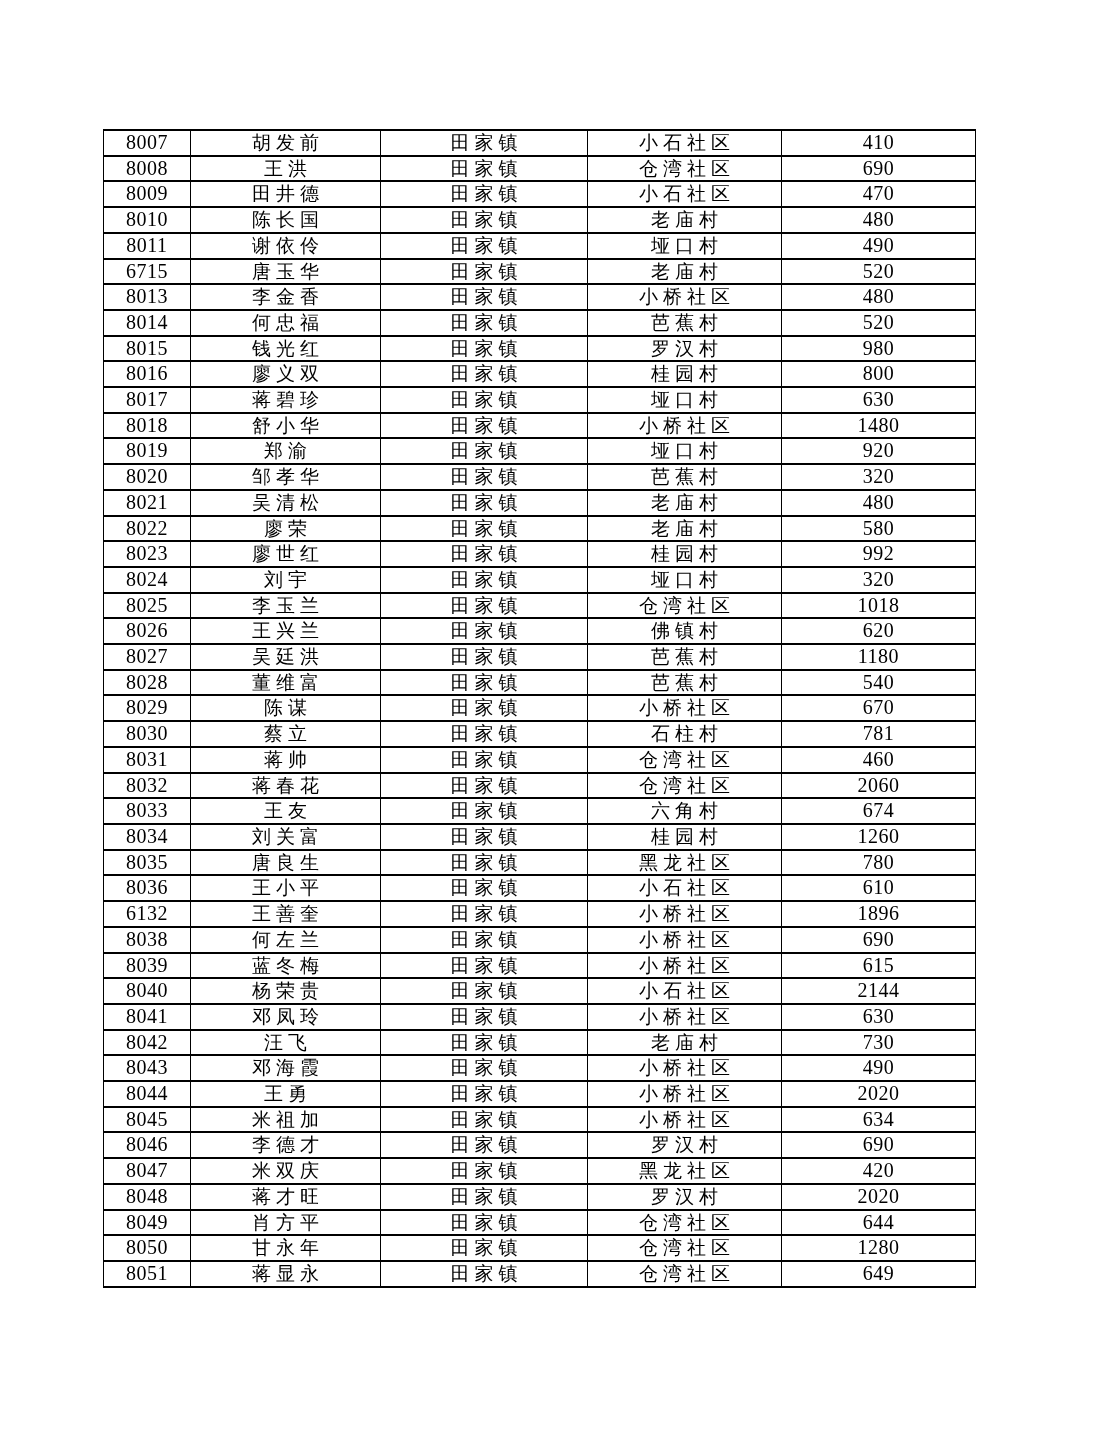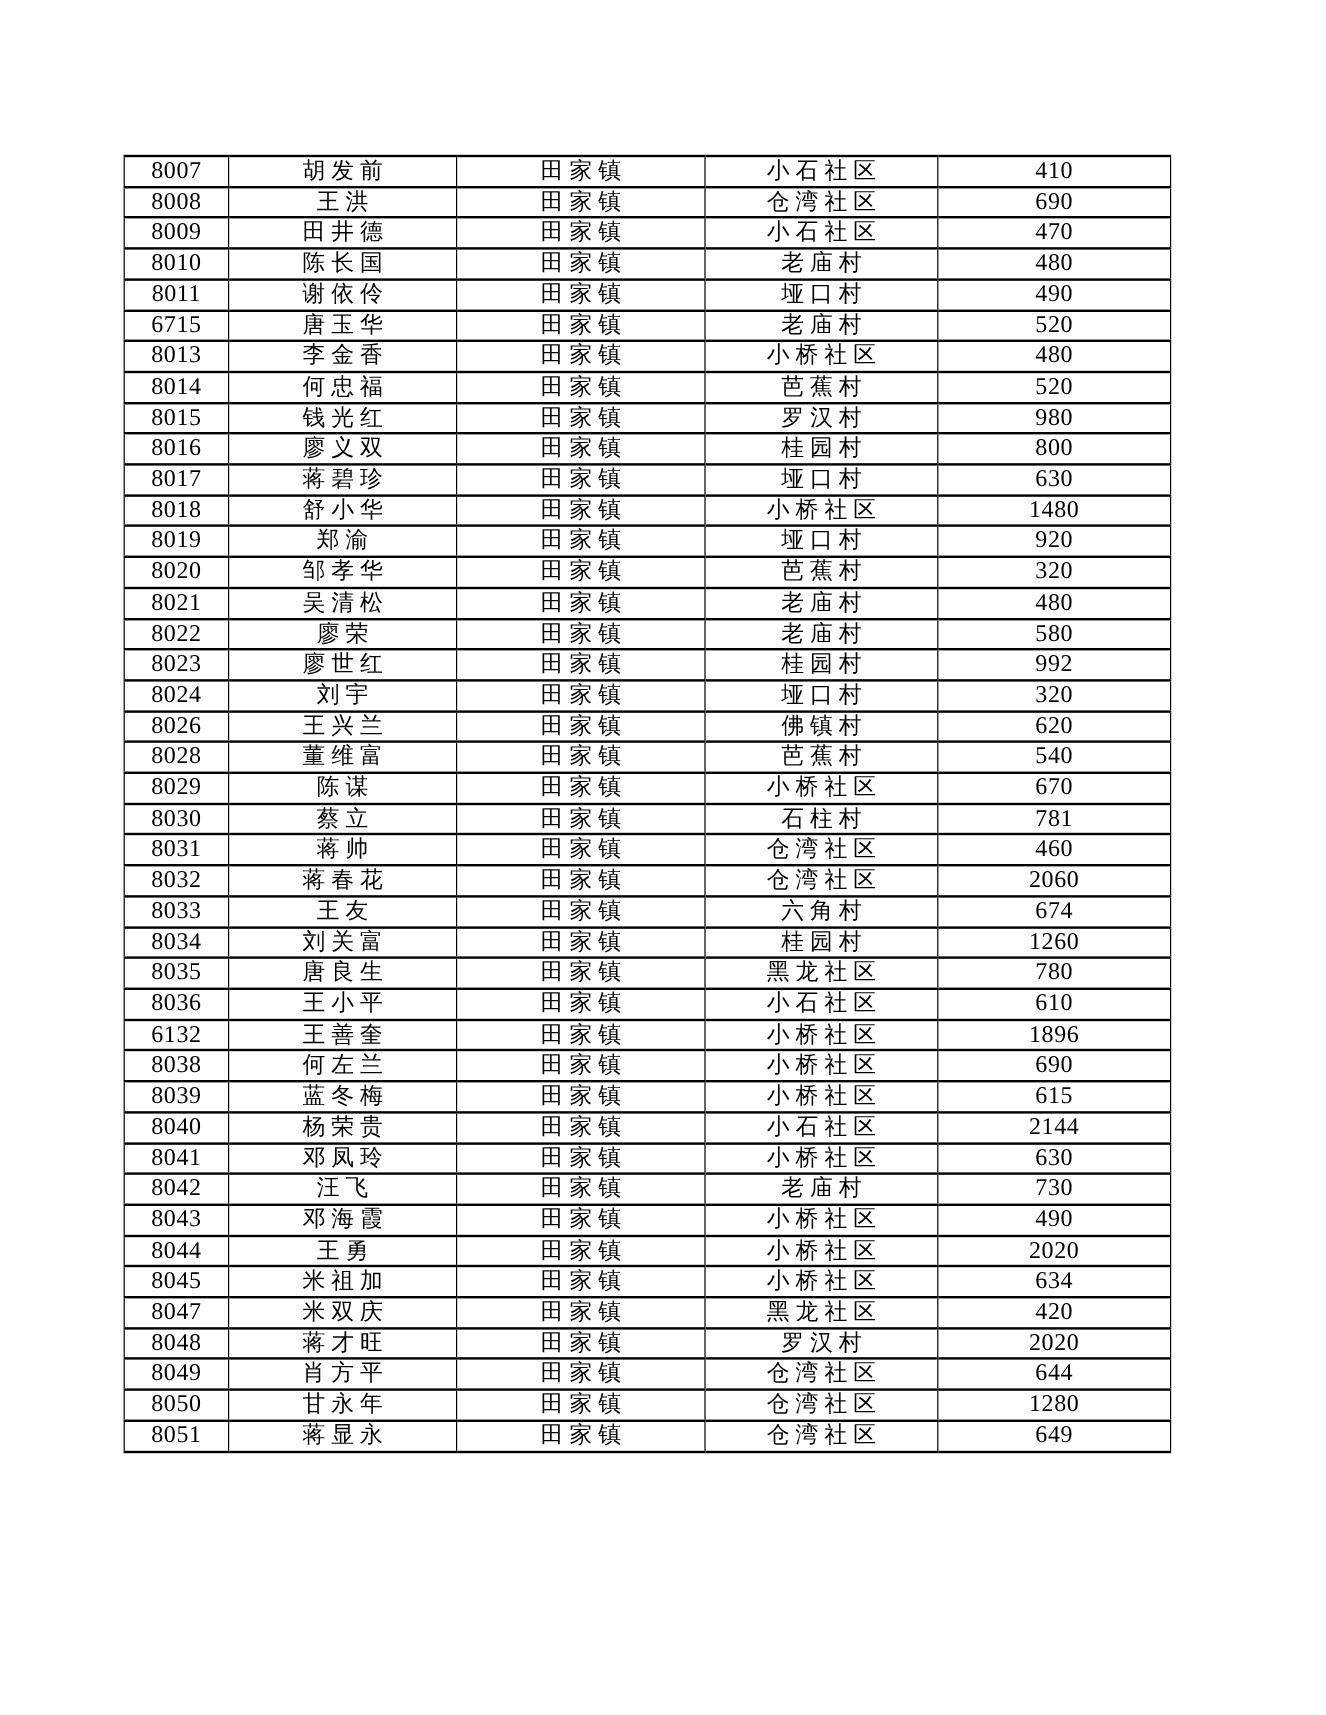--- a/index.html
+++ b/index.html
@@ -190,27 +190,41 @@
             <td class="num">992</td>
           </tr>
           <tr>
             <td class="num">8024</td>
             <td class="cjk">刘宇</td>
             <td class="cjk">田家镇</td>
             <td class="cjk">垭口村</td>
             <td class="num">320</td>
           </tr>
           <tr>
+            <td class="num">8025</td>
+            <td class="cjk">李玉兰</td>
+            <td class="cjk">田家镇</td>
+            <td class="cjk">仓湾社区</td>
+            <td class="num">1018</td>
+          </tr>
+          <tr>
             <td class="num">8026</td>
             <td class="cjk">王兴兰</td>
             <td class="cjk">田家镇</td>
             <td class="cjk">佛镇村</td>
             <td class="num">620</td>
           </tr>
           <tr>
+            <td class="num">8027</td>
+            <td class="cjk">吴廷洪</td>
+            <td class="cjk">田家镇</td>
+            <td class="cjk">芭蕉村</td>
+            <td class="num">1180</td>
+          </tr>
+          <tr>
             <td class="num">8028</td>
             <td class="cjk">董维富</td>
             <td class="cjk">田家镇</td>
             <td class="cjk">芭蕉村</td>
             <td class="num">540</td>
           </tr>
           <tr>
             <td class="num">8029</td>
             <td class="cjk">陈谋</td>
             <td class="cjk">田家镇</td>
@@ -321,20 +335,27 @@
             <td class="cjk">田家镇</td>
             <td class="cjk">小桥社区</td>
             <td class="num">2020</td>
           </tr>
           <tr>
             <td class="num">8045</td>
             <td class="cjk">米祖加</td>
             <td class="cjk">田家镇</td>
             <td class="cjk">小桥社区</td>
             <td class="num">634</td>
+          </tr>
+          <tr>
+            <td class="num">8046</td>
+            <td class="cjk">李德才</td>
+            <td class="cjk">田家镇</td>
+            <td class="cjk">罗汉村</td>
+            <td class="num">690</td>
           </tr>
           <tr>
             <td class="num">8047</td>
             <td class="cjk">米双庆</td>
             <td class="cjk">田家镇</td>
             <td class="cjk">黑龙社区</td>
             <td class="num">420</td>
           </tr>
           <tr>
             <td class="num">8048</td>

